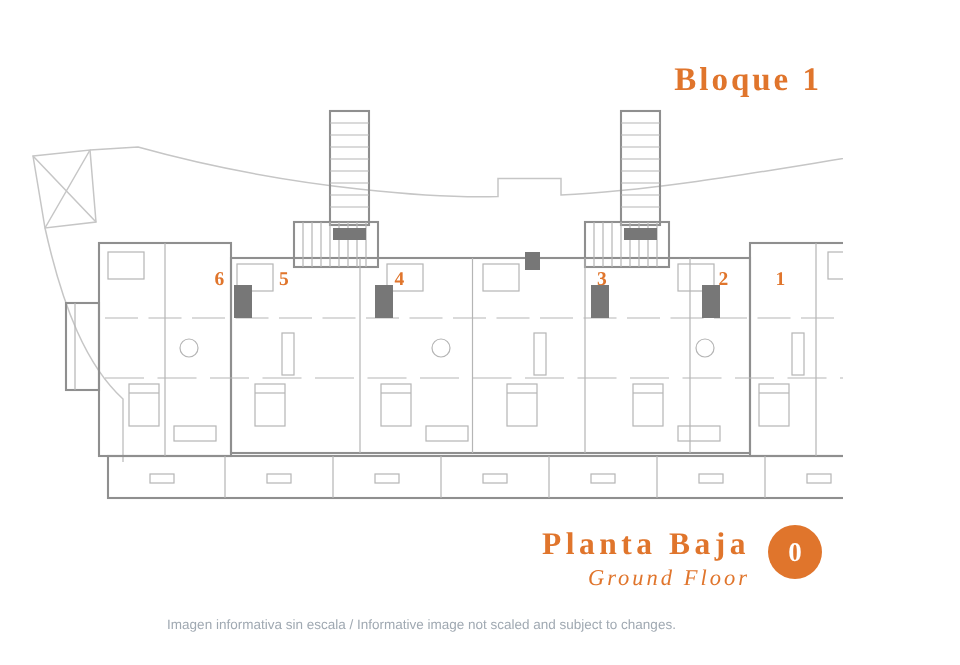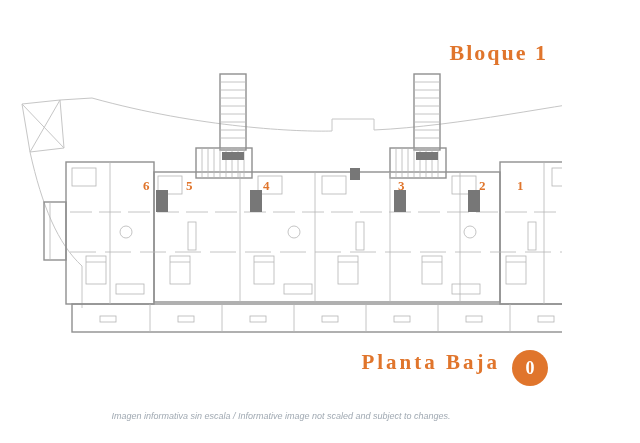--- a/index.html
+++ b/index.html
@@ -59,21 +59,20 @@
     display:flex; align-items:center; justify-content:center;
     font-family:"Liberation Serif", serif;
     font-weight:bold;
     font-size:18px;
   }
   .disclaimer {
     position:absolute;
     left:0; right:0; top:410px;
     text-align:center;
     font-size:9px;
-    font-style:italic;
     color:var(--color-muted, #a0a9b2);
     line-height:1.5;
   }
 </style>
 </head>
 <body>
 
 <div class="stage">
 
   <svg class="plan-svg" width="640" height="443" viewBox="0 0 640 443" xmlns="http://www.w3.org/2000/svg">
@@ -169,20 +168,21 @@
 
   <span class="unit-num" style="left:143px;top:179px">6</span>
   <span class="unit-num" style="left:186px;top:179px">5</span>
   <span class="unit-num" style="left:263px;top:179px">4</span>
   <span class="unit-num" style="left:398px;top:179px">3</span>
   <span class="unit-num" style="left:479px;top:179px">2</span>
   <span class="unit-num" style="left:517px;top:179px">1</span>
 
   <div class="floor-label">
     <div class="floor-es">Planta Baja</div>
+    <div class="floor-en">Ground Floor</div>
   </div>
 
   <div class="floor-badge">0</div>
 
   <div class="disclaimer">
     <div>Imagen informativa sin escala /  Informative image not scaled and subject to changes.</div>
   </div>
 
 </div>
 

